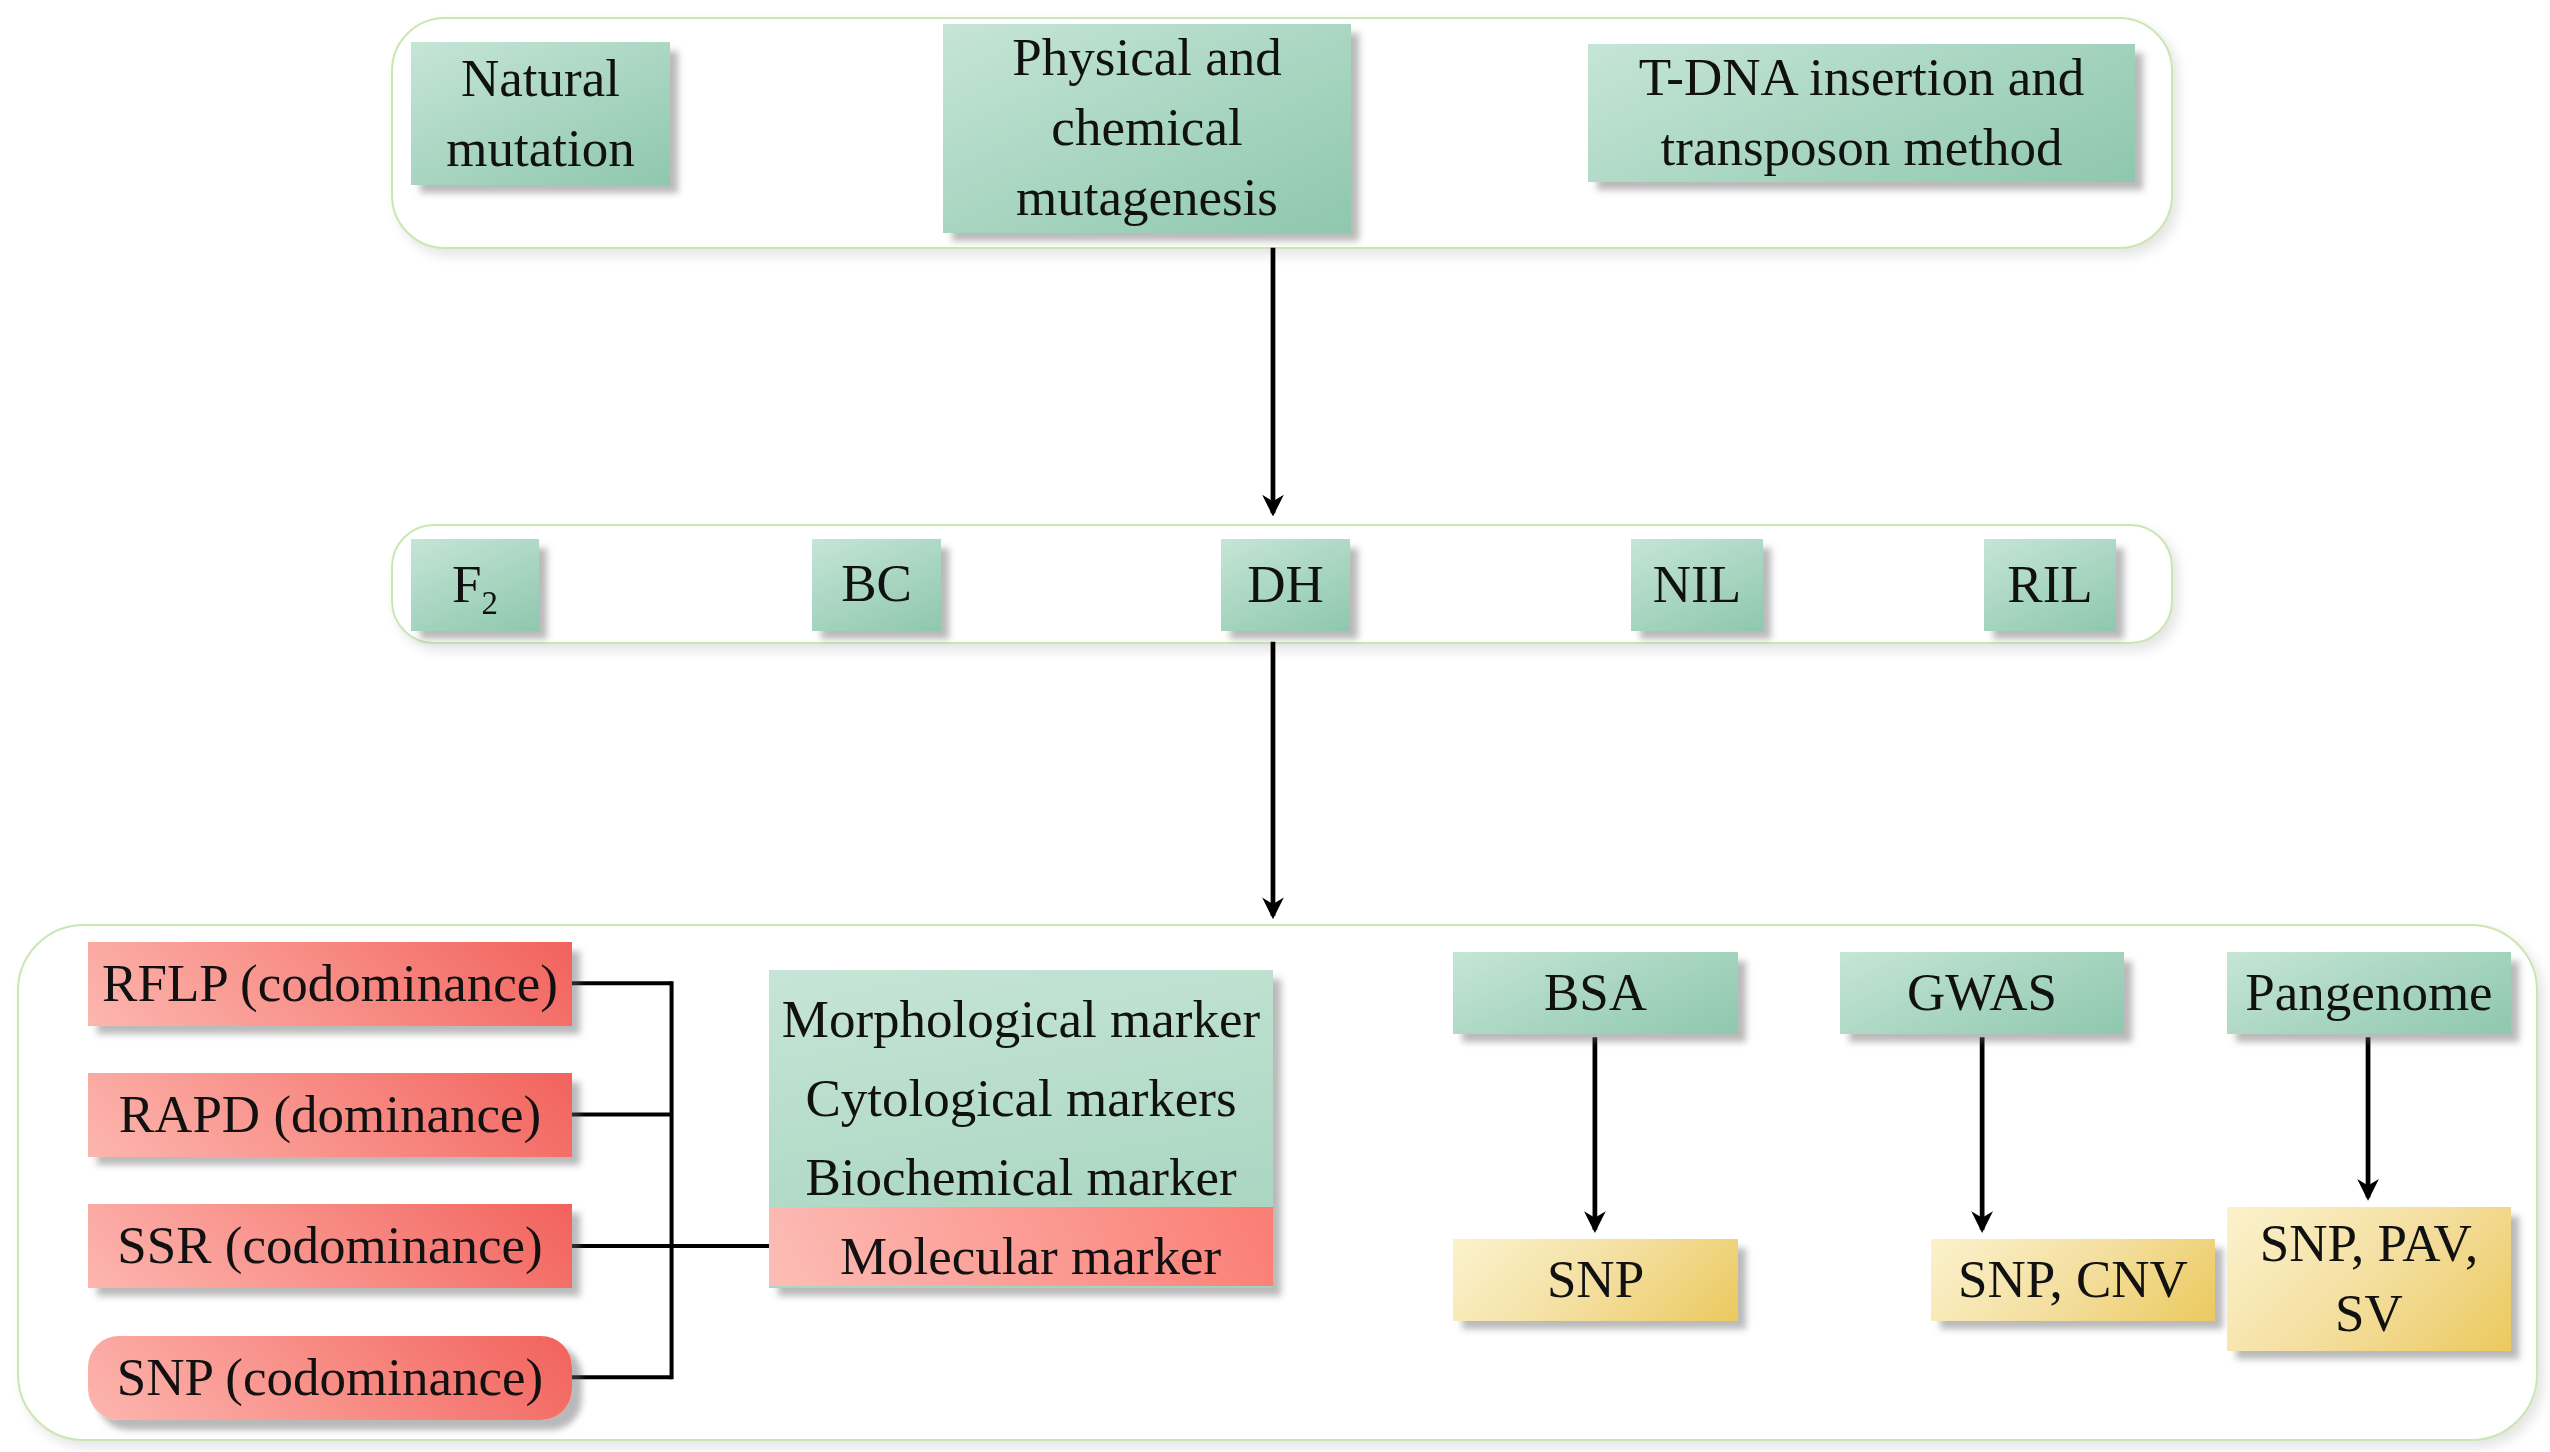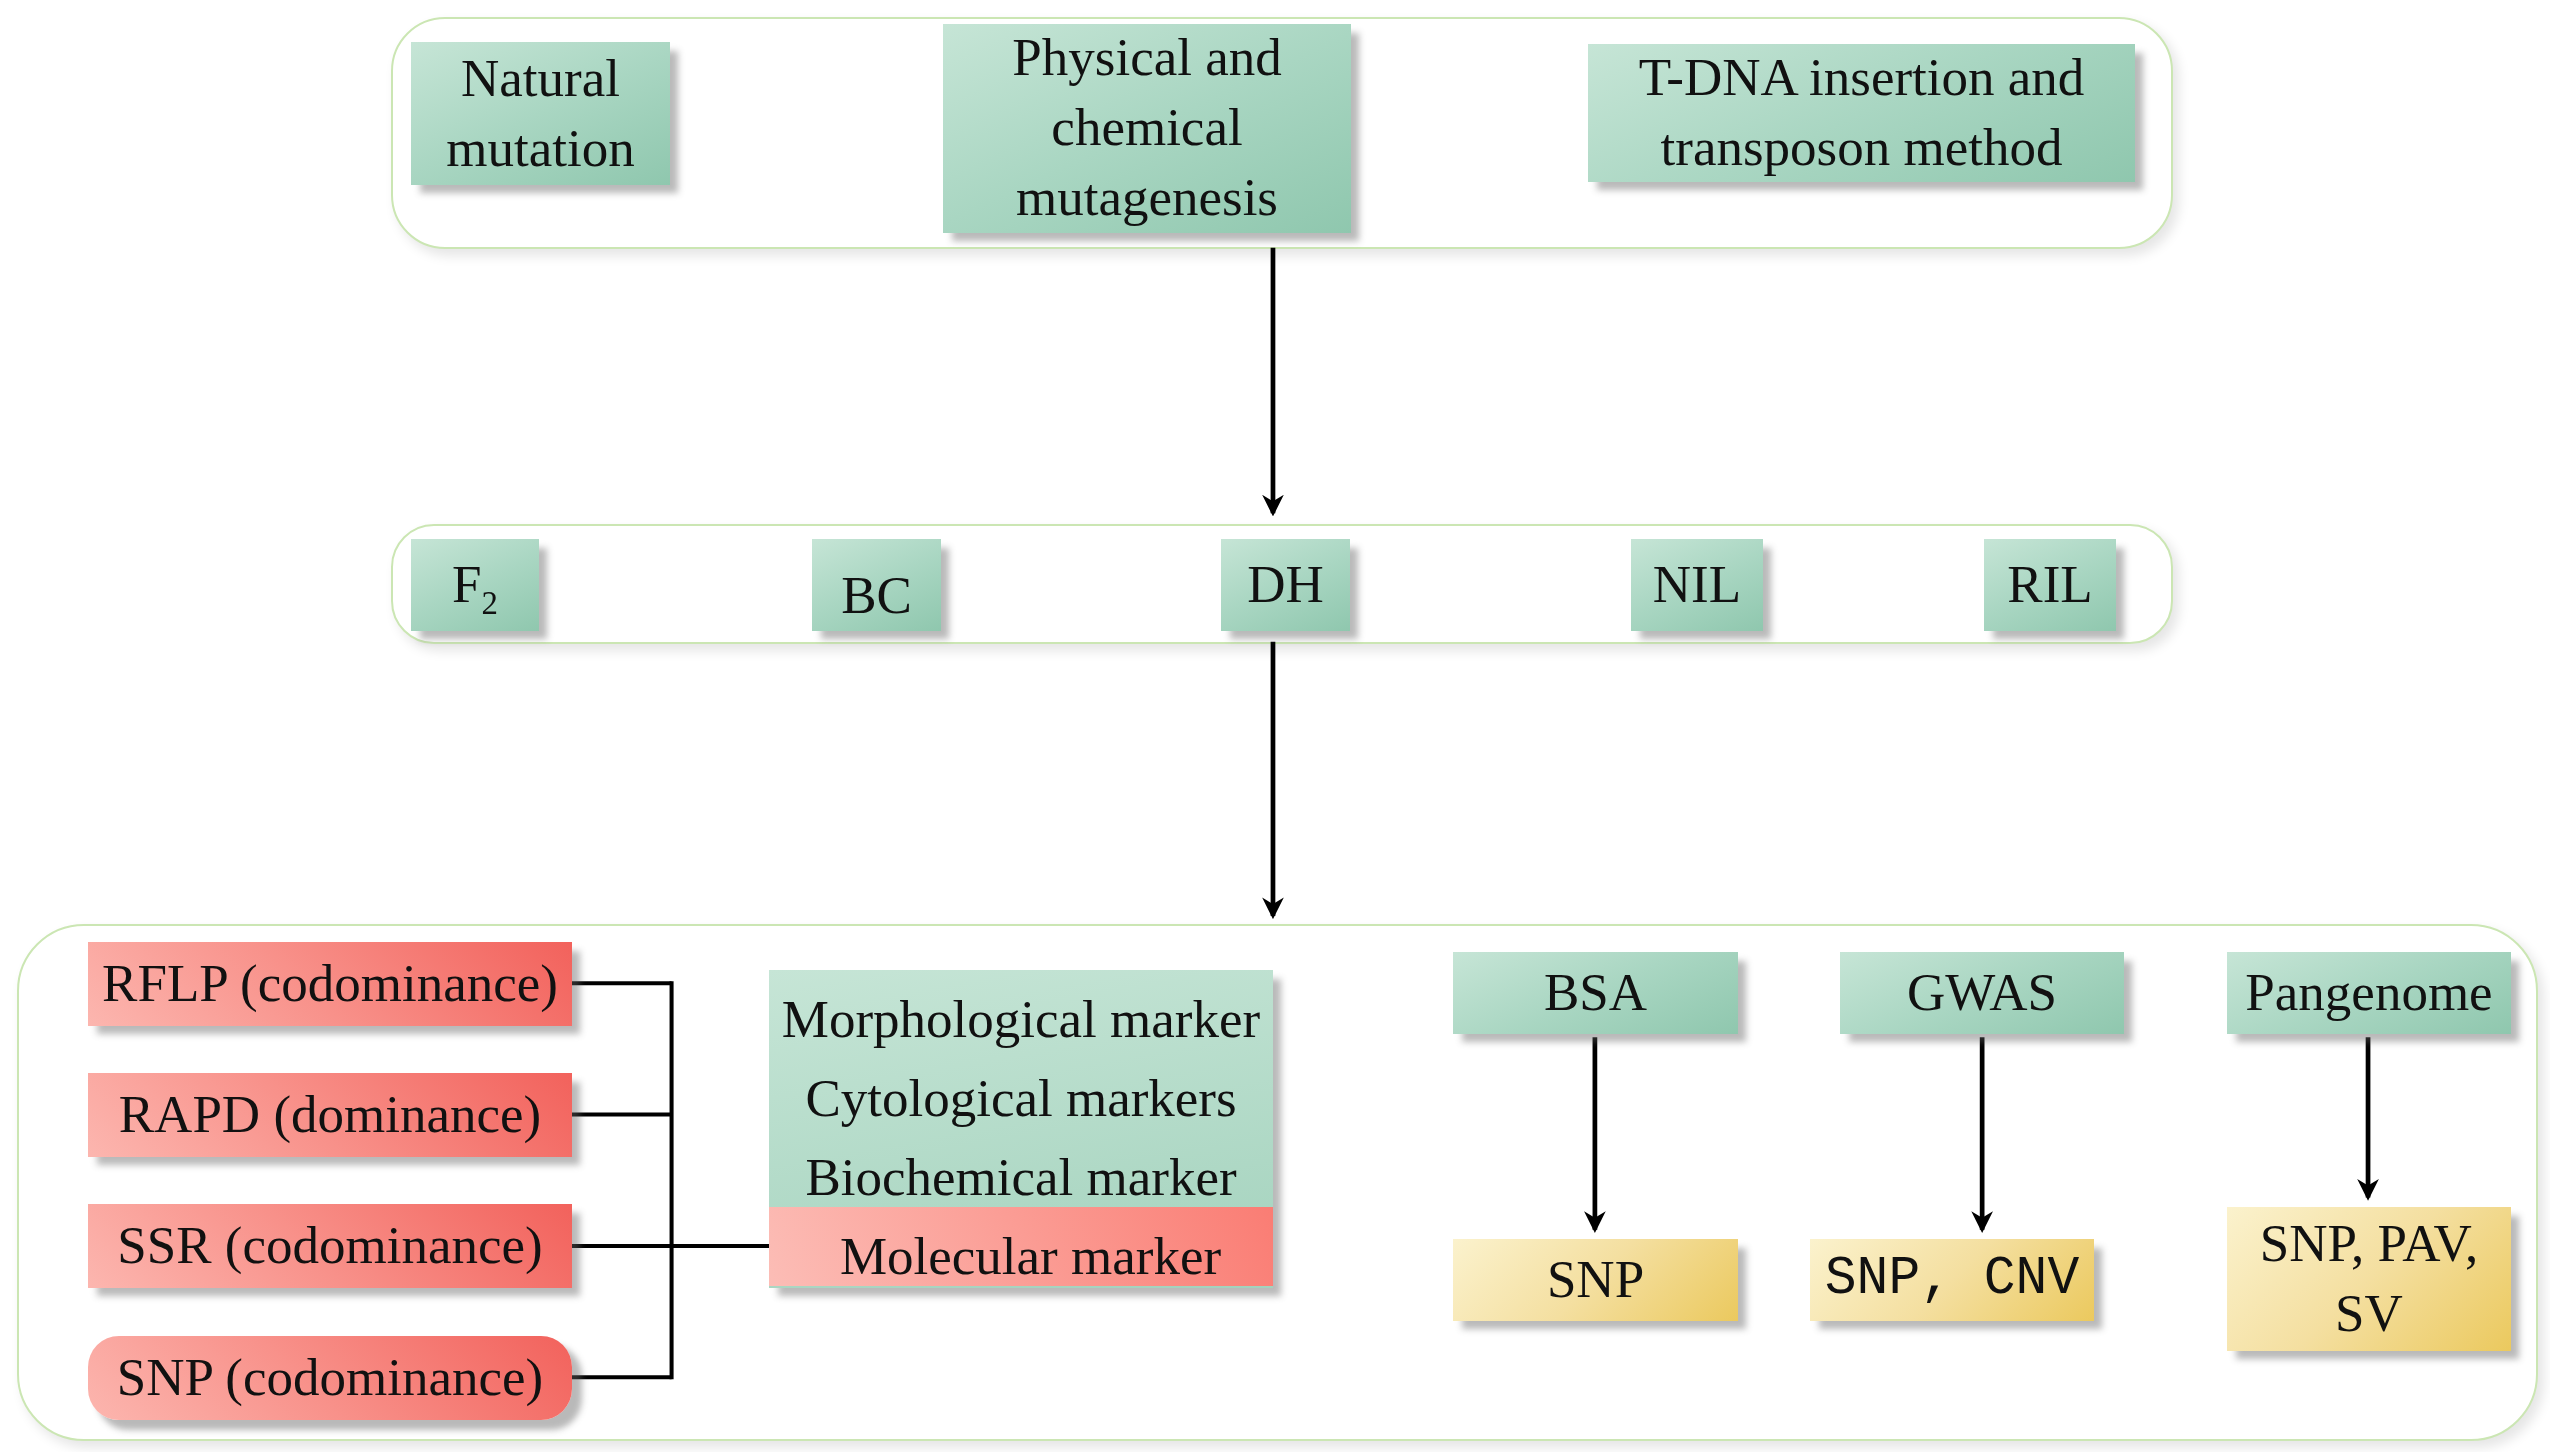--- a/index.html
+++ b/index.html
@@ -19,21 +19,21 @@
   #panel-populations{left:391px;top:524px;width:1778px;height:116px;border-radius:43px;}
   #panel-markers{left:17px;top:924px;width:2517px;height:513px;border-radius:67px;}
 
   svg.connectors{position:absolute;left:0;top:0;z-index:2;}
   .ln{stroke:var(--line);fill:none;}
   .arrow{stroke-width:7px;}
   .bracket{stroke-width:6px;}
 
   .box{
     position:absolute; z-index:3; display:flex; align-items:center; justify-content:center;
-    text-align:center; font-size:53px; line-height:1.32; padding:0 8px; box-sizing:border-box;
+    text-align:center; font-size:53px; line-height:1.32; padding:12px 8px; box-sizing:border-box;
     box-shadow:9.4px 9.4px 6.7px rgba(100,100,100,0.45);
   }
   .green{background:linear-gradient(155deg,#c6e5d6 0%,#a9d6c2 50%,#8fc7ae 100%);}
   .red{background:linear-gradient(225deg,#f2625c 0%,#f8918a 55%,#fcb6af 100%);}
   .yellow{background:linear-gradient(135deg,#fbf2cd 0%,#f4dfa0 50%,#ebc95e 100%);}
 
   
   #box-natural{left:411px;top:42px;width:259px;height:143px;}
   #box-physical{left:943px;top:23.6px;width:408px;height:209px;}
   #box-physical .inner{display:inline-block;max-width:323px;}
@@ -60,21 +60,21 @@
   .marker-row{height:79px;display:flex;align-items:flex-end;justify-content:center;font-size:53px;font-family:Liberation Serif, serif;}
   .marker-row.pink{background:linear-gradient(245deg,#fa7d74 0%,#fcbdb6 100%);padding-left:19px;}
 
   
   .method{top:952px;height:82px;}
   #box-bsa{left:1453px;width:285px;}
   #box-gwas{left:1840px;width:284px;}
   #box-pangenome{left:2227px;width:284px;}
   .result{top:1239px;height:82px;}
   #box-res-bsa{left:1453px;width:285px;}
-  #box-res-gwas{left:1810px;width:284px;font-family:Liberation Mono, monospace;}
+  #box-res-gwas{left:1931px;width:284px;}
   #box-res-pangenome{left:2227px;top:1207px;width:284px;height:144px;}
   #box-res-pangenome .inner{display:inline-block;max-width:249px;}
 </style>
 </head>
 <body>
 
 <div id="canvas">
 
   <div class="panel" id="panel-mutagenesis"></div>
   <div class="panel" id="panel-populations"></div>

